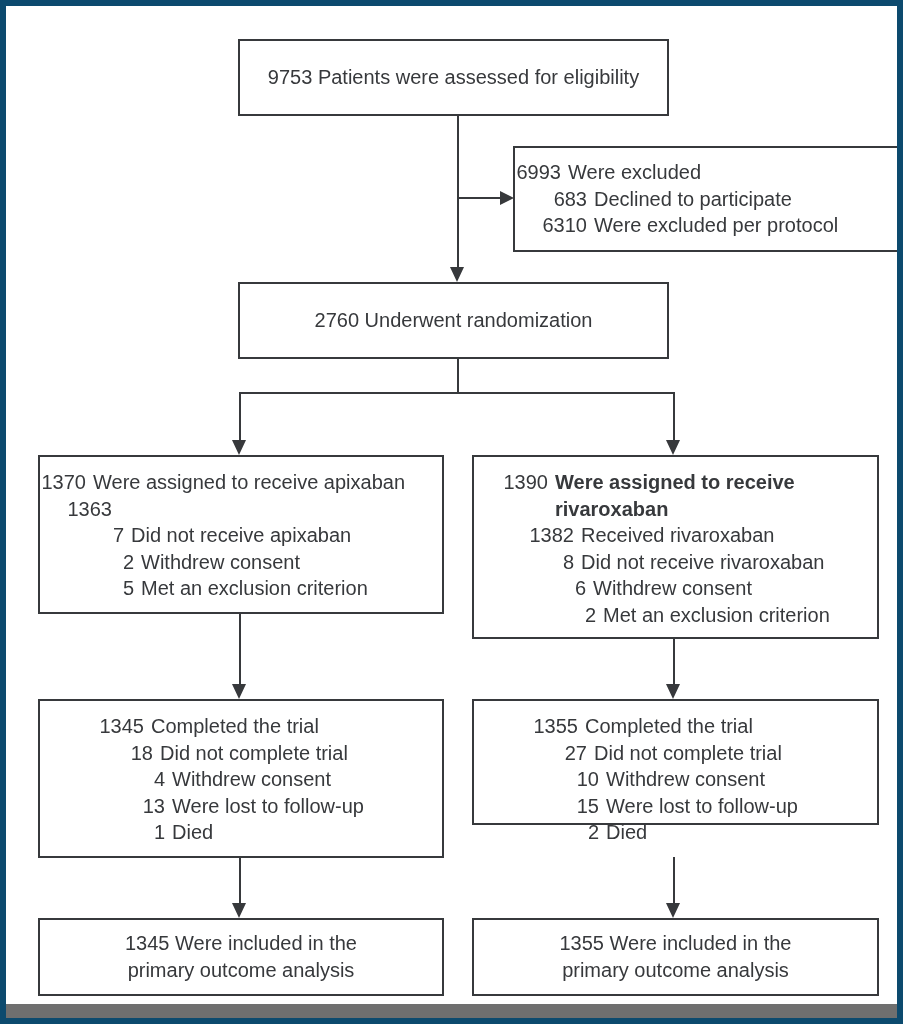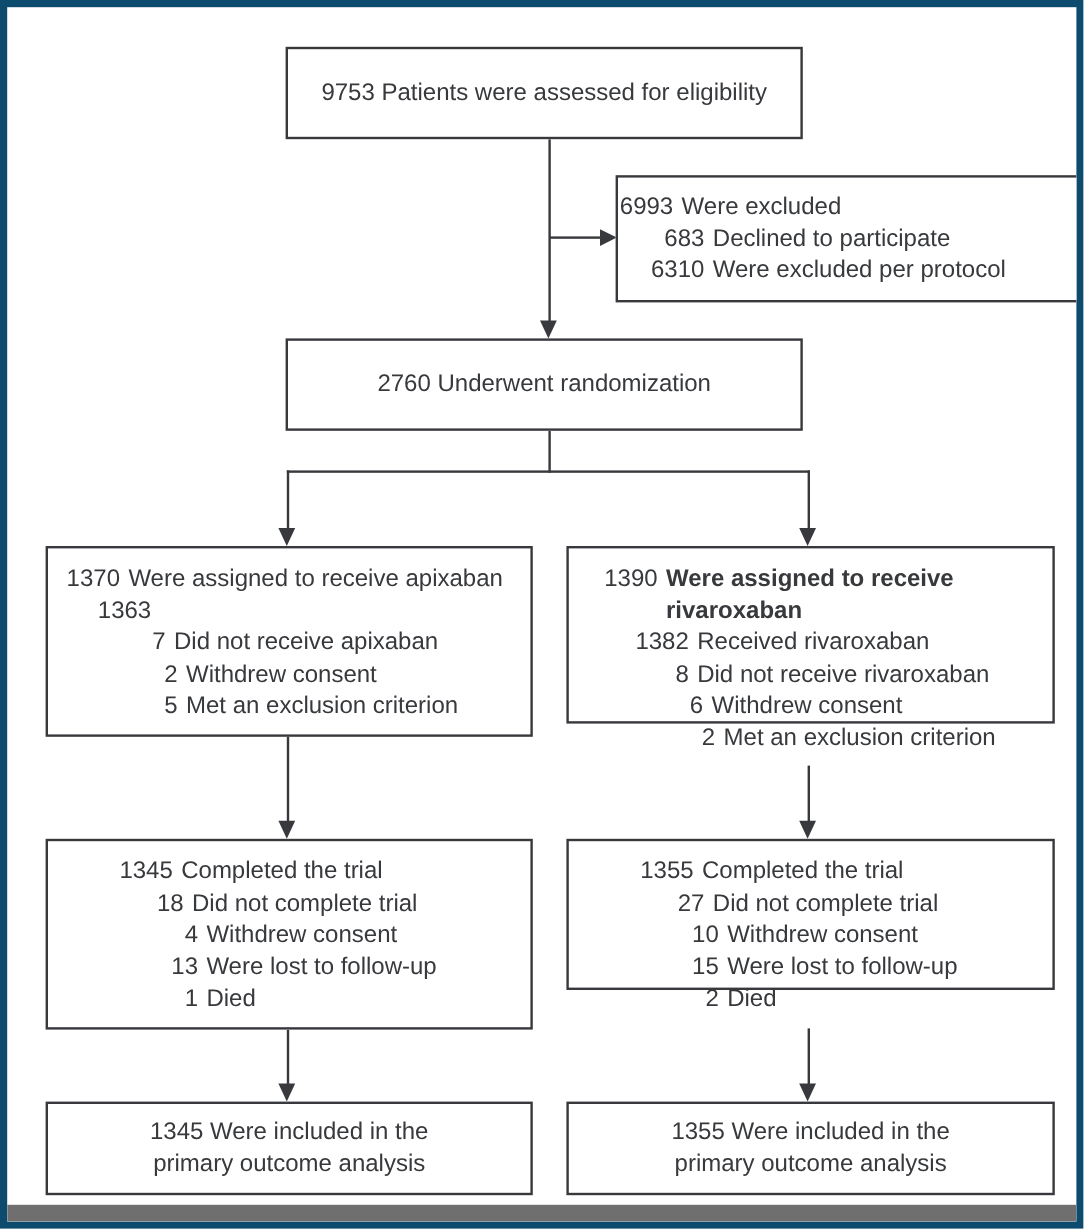--- a/index.html
+++ b/index.html
@@ -65,21 +65,21 @@
     <div class="line">
       <span class="num nwB">6310</span>
       <span class="lbl">Were excluded per protocol</span>
     </div>
   </div>
 
   <div class="box center" style="left:232px;top:276px;width:431px;height:77px">
     <span>2760 Underwent randomization</span>
   </div>
 
-  <div class="box lines" style="left:32px;top:449px;width:406px;height:159px;padding:12px 0 0 14px">
+  <div class="box lines" style="left:32px;top:449px;width:406px;height:159px;padding:12px 0 0 0">
     <div class="line">
       <span class="num nwA">1370</span>
       <span class="lbl">Were assigned to receive apixaban</span>
     </div>
     <div class="line">
       <span class="num nwB">1363</span>
     </div>
     <div class="line">
       <span class="num nwC">7</span>
       <span class="lbl">Did not receive apixaban</span>
@@ -87,21 +87,21 @@
     <div class="line">
       <span class="num nwD">2</span>
       <span class="lbl">Withdrew consent</span>
     </div>
     <div class="line">
       <span class="num nwD">5</span>
       <span class="lbl">Met an exclusion criterion</span>
     </div>
   </div>
 
-  <div class="box lines" style="left:466px;top:449px;width:407px;height:148px;padding:12px 0 0 28px">
+  <div class="box lines" style="left:466px;top:449px;width:407px;height:184px;padding:12px 0 0 28px">
     <div class="line">
       <span class="num nwA">1390</span>
       <span class="lbl wrap">Were assigned to receive rivaroxaban</span>
     </div>
     <div class="line">
       <span class="num nwB">1382</span>
       <span class="lbl">Received rivaroxaban</span>
     </div>
     <div class="line">
       <span class="num nwB">8</span>

